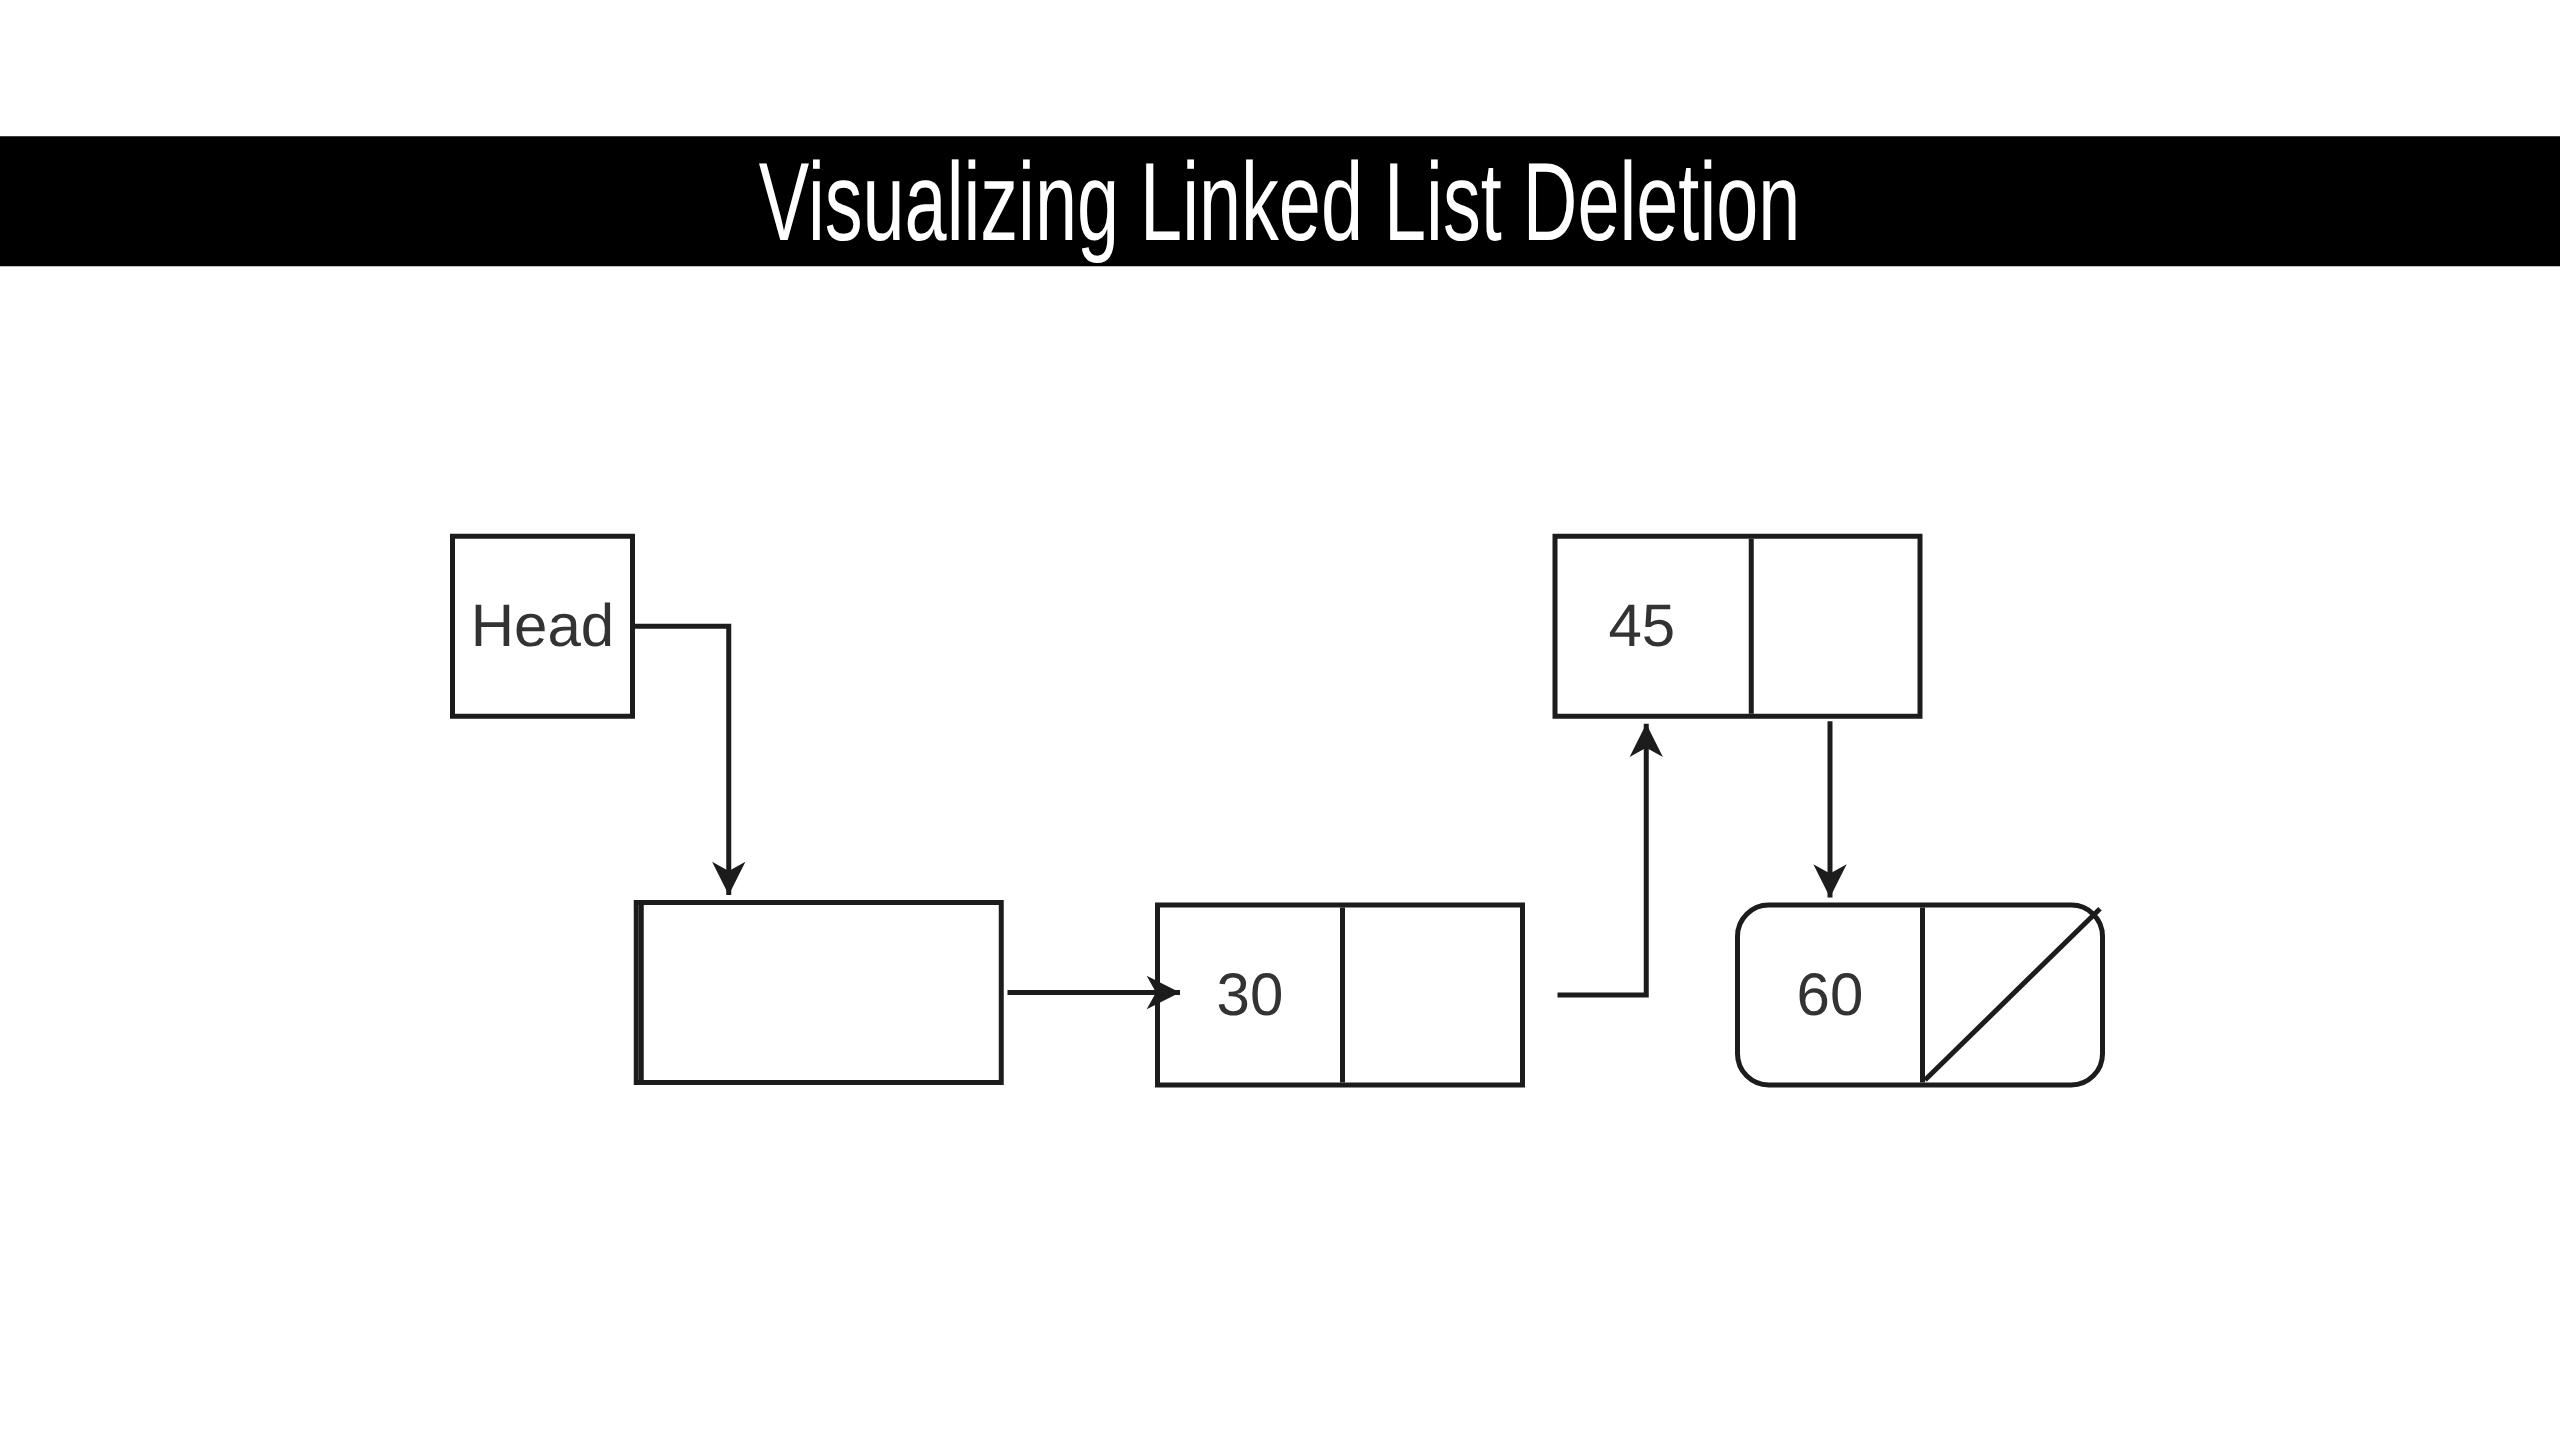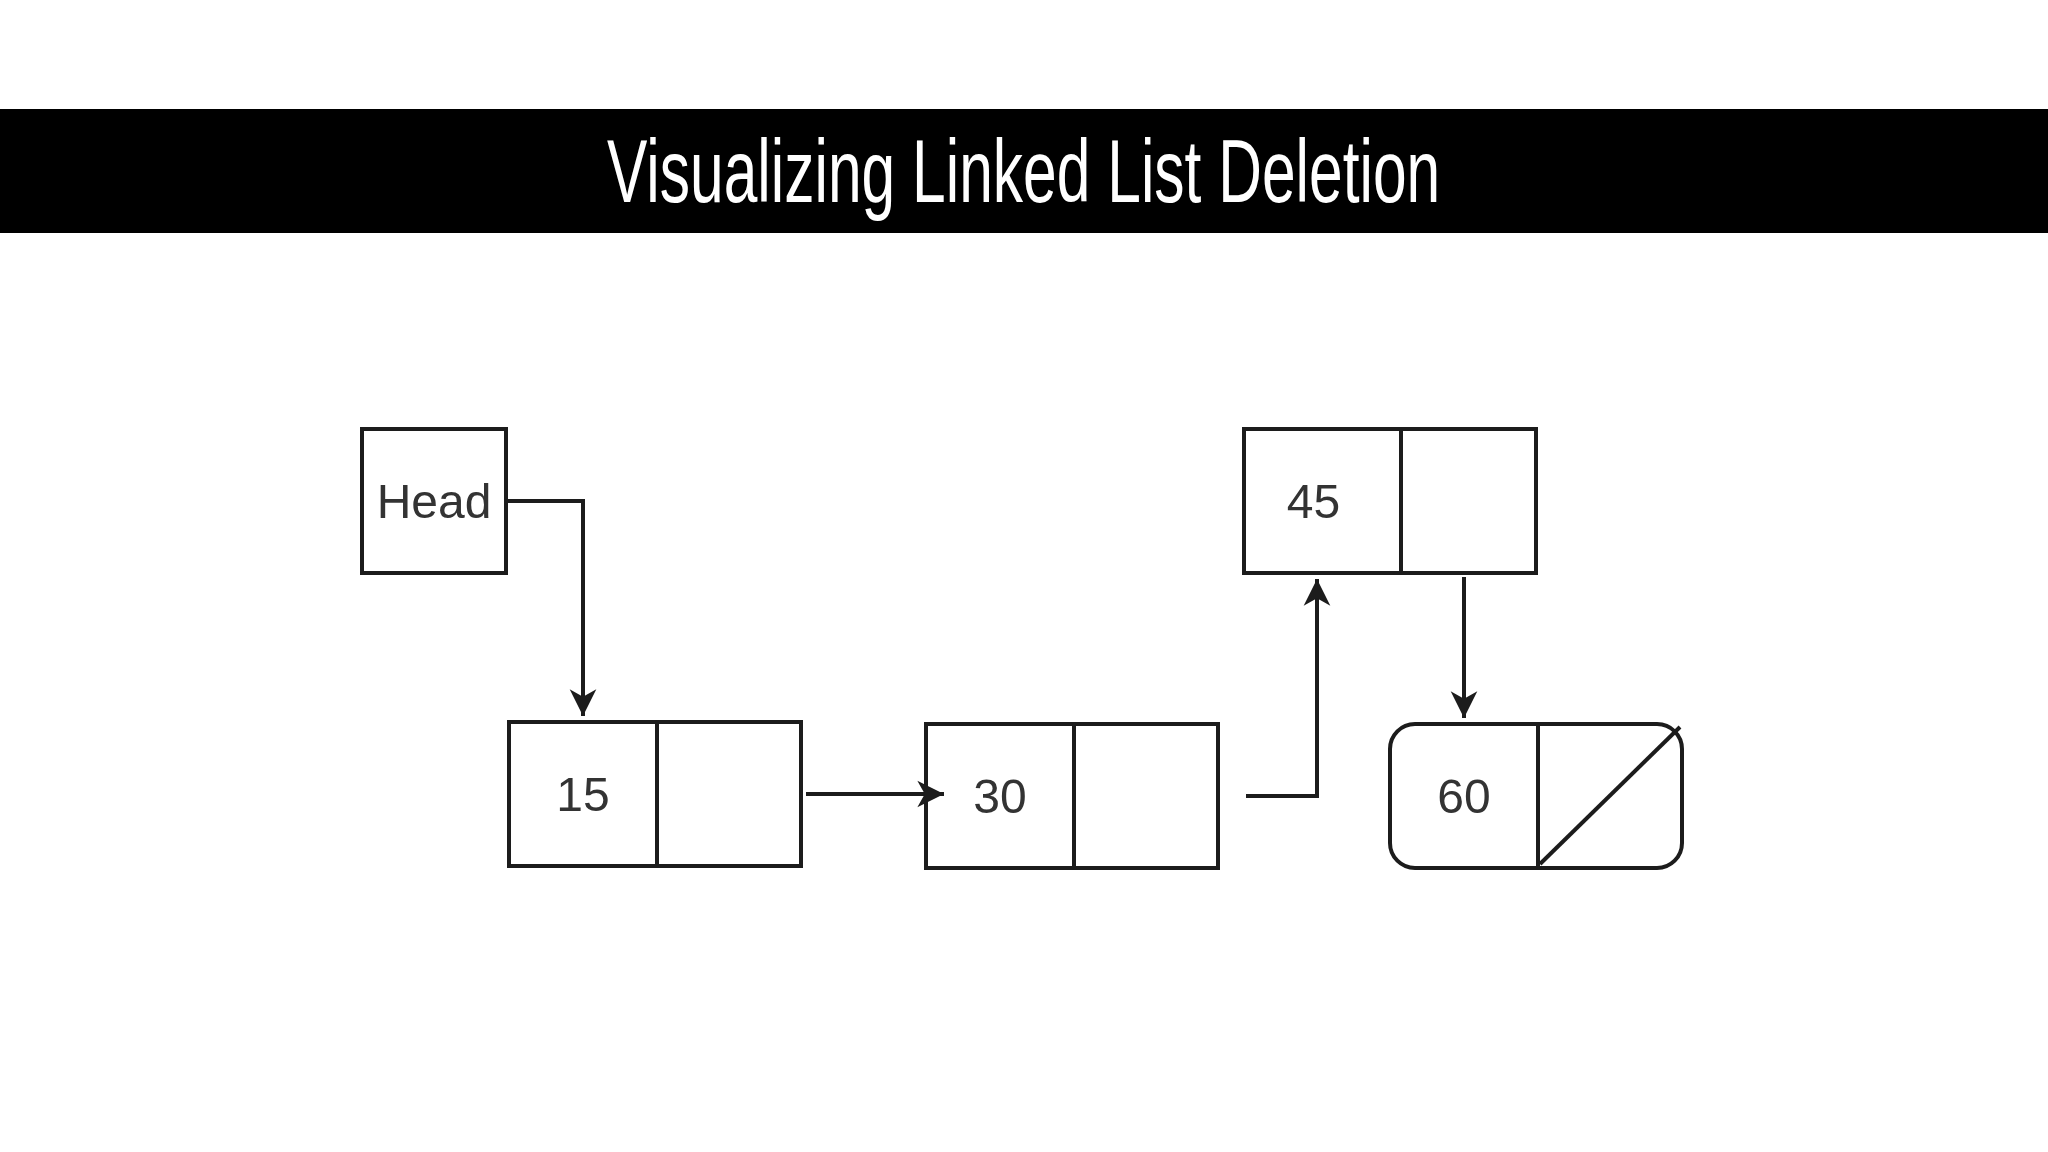--- a/index.html
+++ b/index.html
@@ -12,21 +12,21 @@
     height: 1152px;
     position: relative;
     overflow: hidden;
     font-family: "Liberation Sans", sans-serif;
   }
   .banner {
     position: absolute;
     left: 0;
     top: 109px;
     width: 2048px;
-    height: 124px;
+    height: 104px;
     background: #000000;
     display: flex;
     align-items: center;
     justify-content: center;
   }
   .banner-title {
     color: #ffffff;
     font-size: 89px;
     font-weight: 400;
     white-space: nowrap;
@@ -93,23 +93,20 @@
   <span class="banner-title">Visualizing Linked List Deletion</span>
 </div>
 
 <div class="diagram">
 
   <div class="box head-box">
     <span>Head</span>
   </div>
 
   <div class="box node node-15">
-    <div class="cell data">
-      <span>15</span>
-    </div>
     <div class="cell pointer"></div>
   </div>
 
   <div class="box node node-30">
     <div class="cell data">
       <span>30</span>
     </div>
     <div class="cell pointer"></div>
   </div>
 

